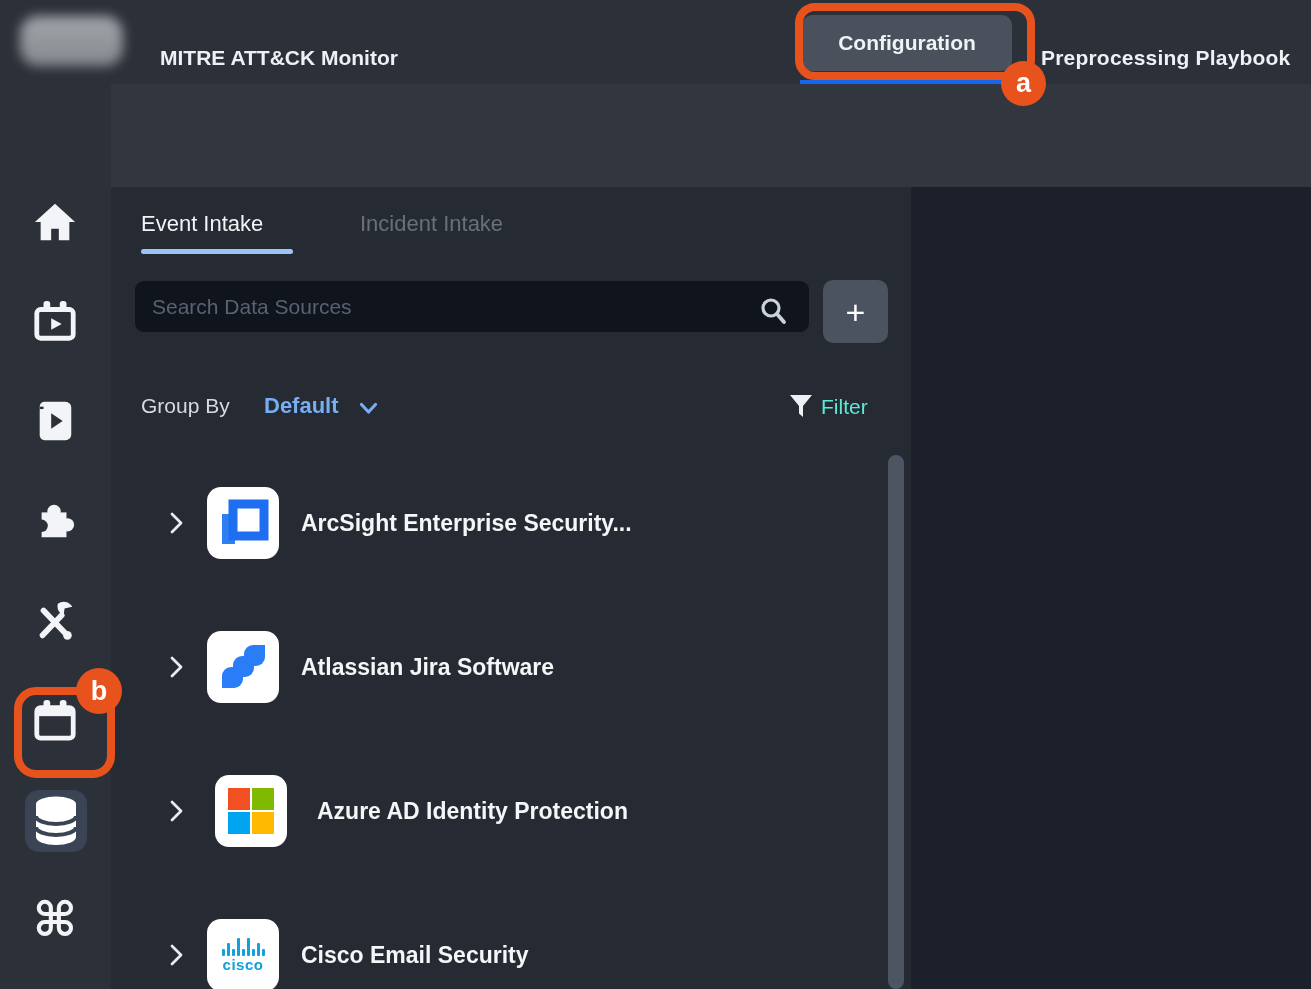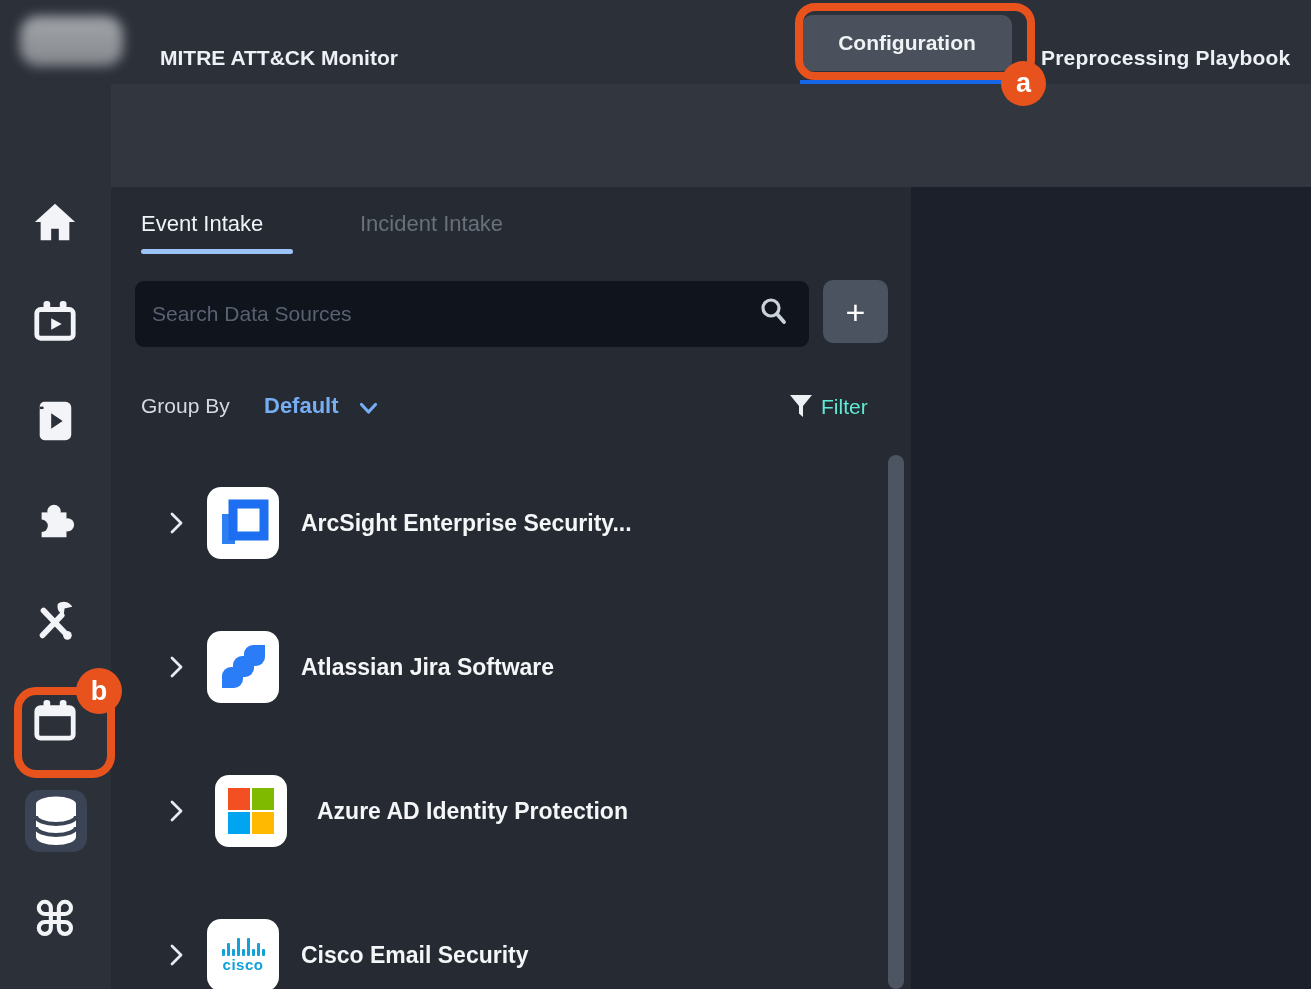--- a/index.html
+++ b/index.html
@@ -38,21 +38,21 @@
   
   .content-top{position:absolute;left:111px;top:84px;width:1200px;height:103px;background:#31363f;}
   .page-title{position:absolute;left:141px;top:119px;font-size:27px;font-weight:700;color:#fafbfd;}
   .list-panel{position:absolute;left:111px;top:187px;width:800px;height:802px;background:#262b33;}
   .right-panel{position:absolute;left:911px;top:187px;width:400px;height:802px;background:#1b202a;}
   
   .tab-event{position:absolute;left:141px;top:211px;font-size:22px;color:#f0f4f7;cursor:pointer;}
   .tab-event-underline{position:absolute;left:141px;top:249px;width:152px;height:5px;border-radius:3px;background:#9cc3f6;}
   .tab-incident{position:absolute;left:330px;top:211px;font-size:22px;color:#68707a;cursor:pointer;margin-left:30px;}
   
-  .search-input{position:absolute;left:135px;top:281px;width:674px;height:66px;box-sizing:border-box;
+  .search-input{position:absolute;left:135px;top:281px;width:674px;height:51px;box-sizing:border-box;
     background:#0f141d;border:none;border-radius:9px;padding:0 58px 0 17px;font-size:21px;color:#c9d1d9;
     font-family:inherit;outline:none;}
   .search-input::placeholder{color:#596271;}
   .search-icon{position:absolute;left:758px;top:296px;}
   .add-btn{position:absolute;left:823px;top:280px;width:65px;height:63px;border-radius:10px;background:#4b5260;
     border:none;display:flex;align-items:center;justify-content:center;color:#ffffff;font-size:34px;
     font-weight:300;cursor:pointer;line-height:1;}
   
   .groupby-label{position:absolute;left:141px;top:394px;font-size:21px;color:#d6dae0;}
   .groupby-value{position:absolute;left:264px;top:393px;font-size:22px;color:#77aef3;cursor:pointer;font-weight:bold;}

